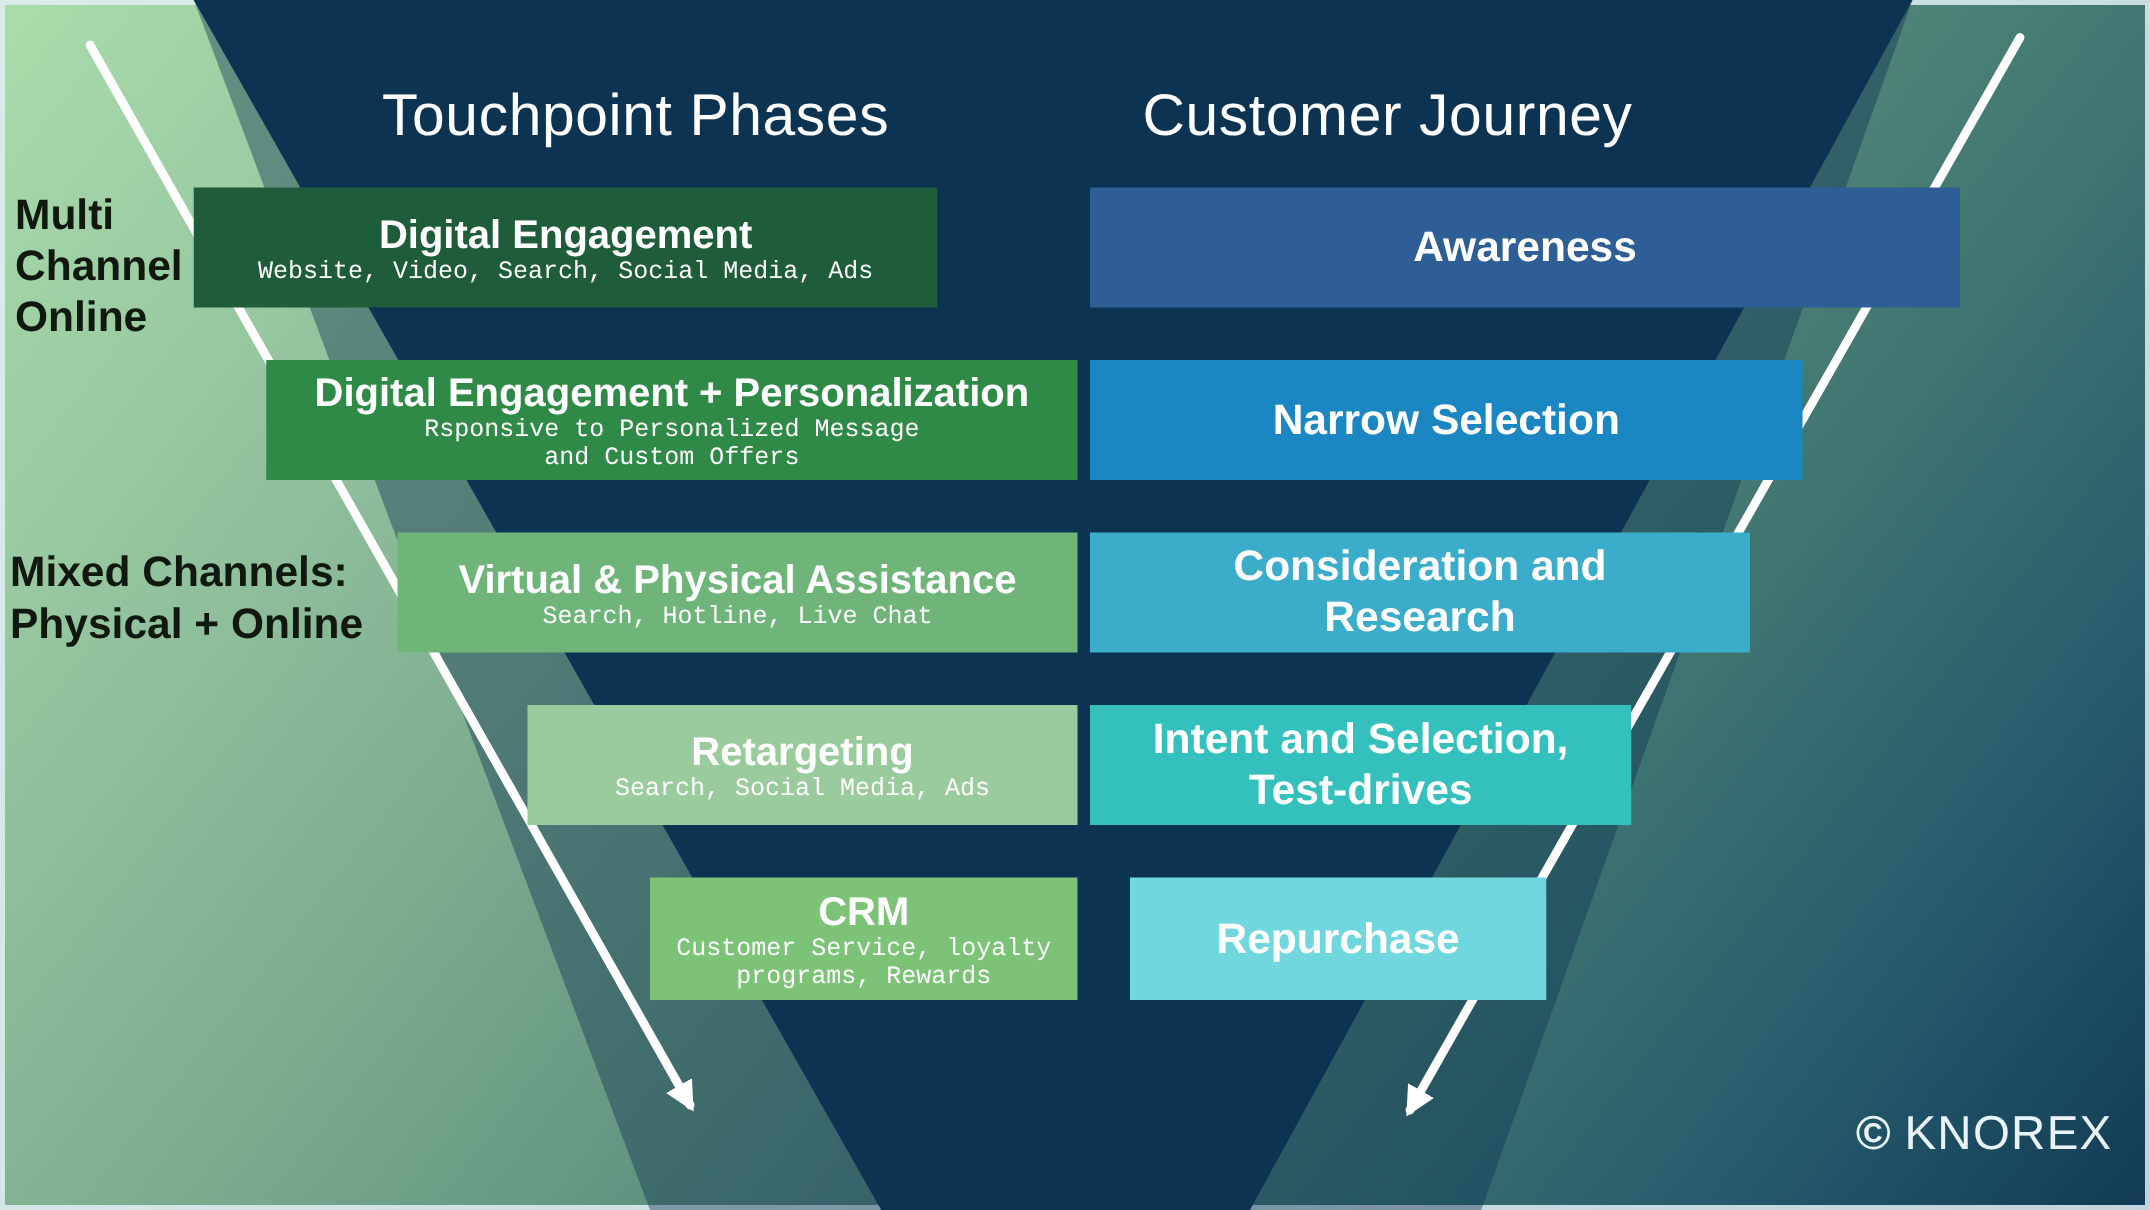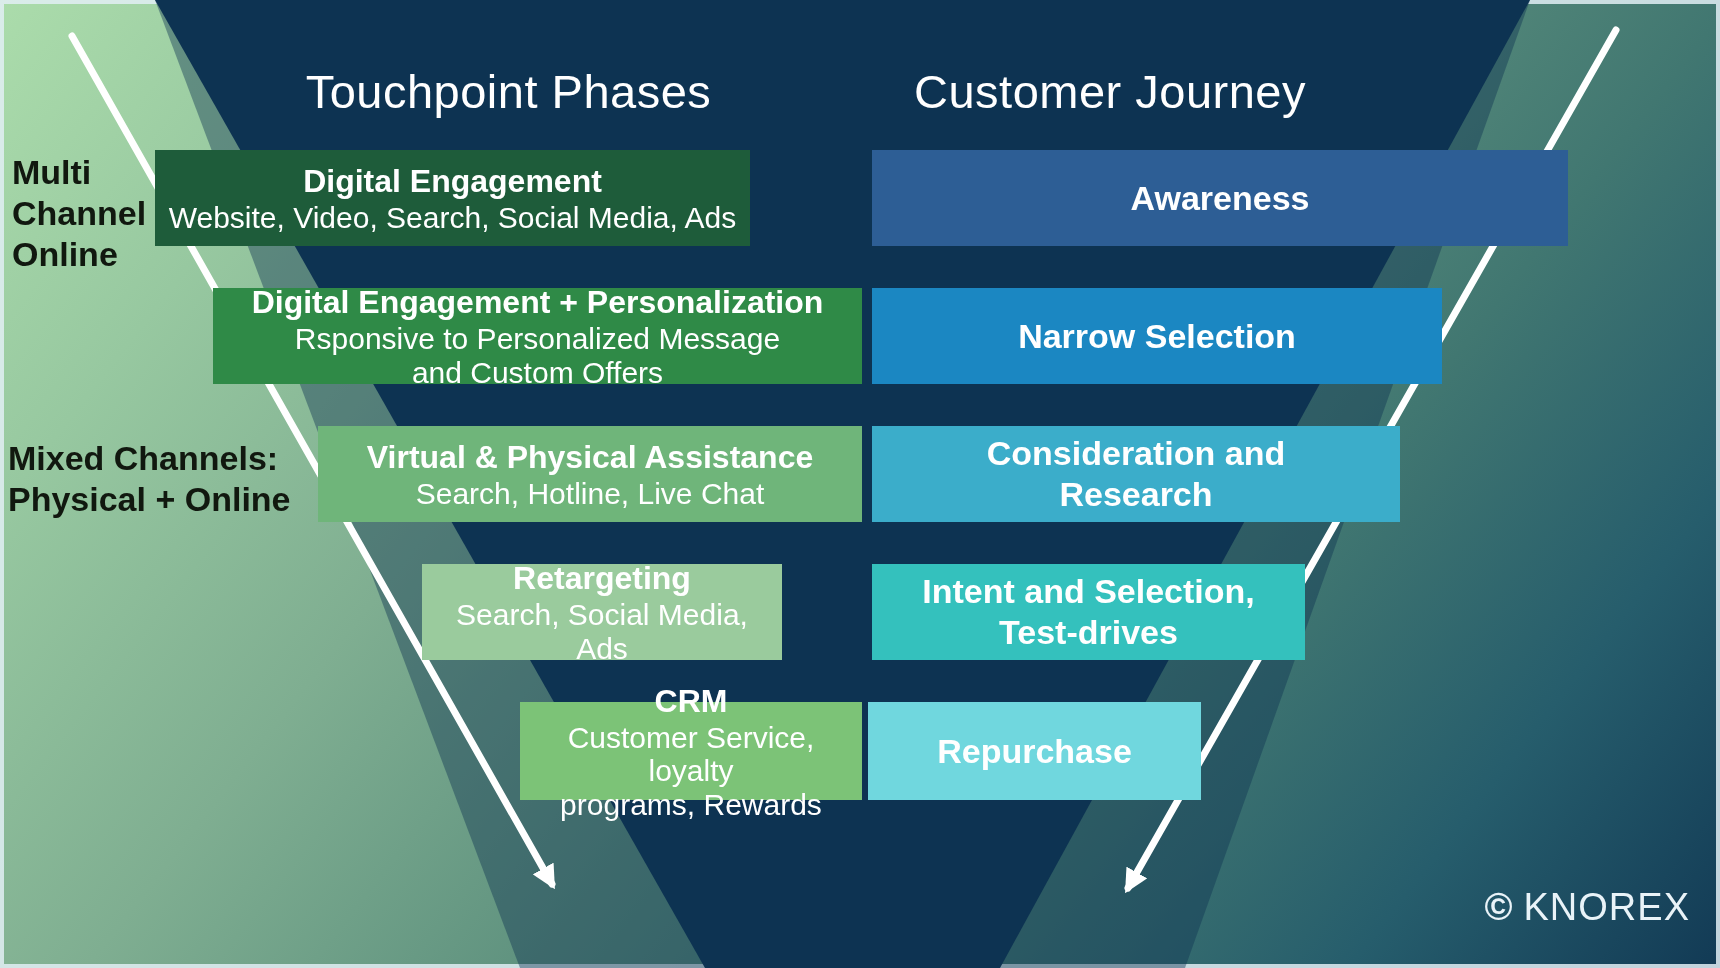--- a/index.html
+++ b/index.html
@@ -13,37 +13,37 @@
   .title{position:absolute;top:56px;height:70px;display:flex;align-items:center;justify-content:center;
     color:#fff;font-size:47px;font-weight:400;letter-spacing:.5px;}
   .title-left{left:155px;width:707px;}
   .title-right{left:830px;width:560px;}
   .side-label{position:absolute;color:#11180f;font-size:34px;font-weight:700;line-height:1.2;white-space:pre-line;}
   .side-label-1{left:12px;top:152px;}
   .side-label-2{left:8px;top:438px;}
   .bar{position:absolute;display:flex;flex-direction:column;align-items:center;justify-content:center;
     color:#fff;text-align:center;padding:2px 6px;box-sizing:border-box;}
   .bar .bar-title{font-size:32px;font-weight:700;line-height:1.25;white-space:pre-line;}
-  .bar .bar-detail{font-size:30px;font-weight:400;line-height:1.12;white-space:pre-line;}
+  .bar .bar-detail{font-size:20px;font-weight:400;line-height:1.12;white-space:pre-line;font-family:Liberation Mono, monospace;}
   .journey .bar-title{font-size:34px;line-height:1.2;}
   .r1{top:150px;height:96px;}
   .r2{top:288px;height:96px;}
   .r3{top:426px;height:96px;}
   .r4{top:564px;height:96px;}
   .r5{top:702px;height:98px;}
   .p1{left:155px;width:595px;}
   .p2{left:213px;width:649px;}
   .p3{left:318px;width:544px;text-align:right;}
-  .p4{left:422px;width:360px;}
+  .p4{left:422px;width:440px;}
   .p5{left:520px;width:342px;}
   .j1{left:872px;width:696px;}
   .j2{left:872px;width:570px;}
   .j3{left:872px;width:528px;}
   .j4{left:872px;width:433px;}
-  .j5{left:868px;width:333px;}
+  .j5{left:904px;width:333px;}
   .watermark{position:absolute;right:30px;top:886px;color:#e9f3f8;font-size:38px;letter-spacing:1px;
     display:flex;align-items:center;gap:10px;}
   .watermark .copy{font-weight:700;}
   .watermark .brand{font-weight:300;}
 </style>
 </head>
 <body>
 
 <div class="canvas">
 

